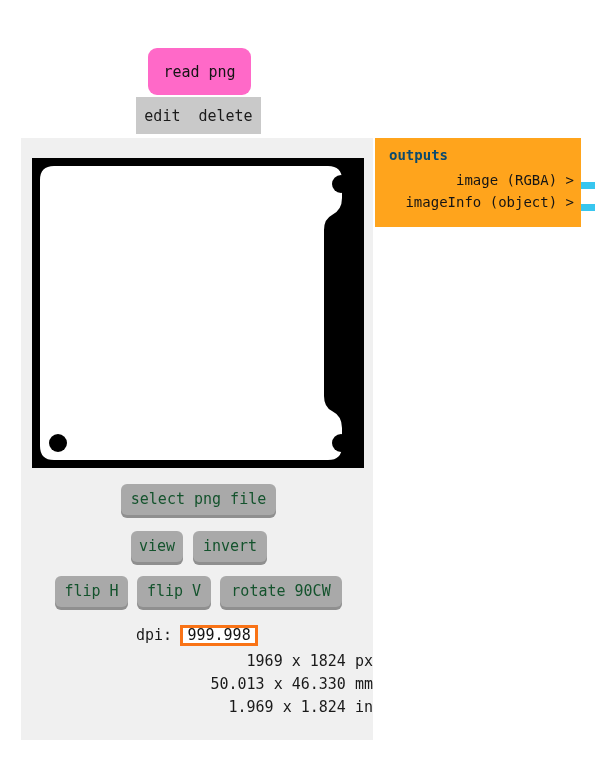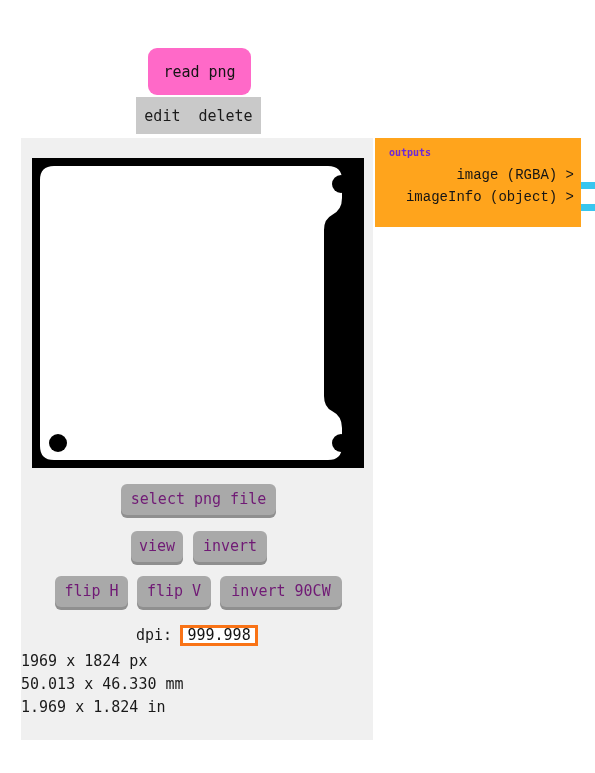--- a/index.html
+++ b/index.html
@@ -72,21 +72,21 @@
   }
   #image-preview svg { display: block; width: 100%; height: 100%; }
 
   
   .btn {
     position: absolute;
     background: #a9a9a9;
     border: none;
     border-radius: 6px;
     box-shadow: 0 3px 0 0 #8f8f8f;
-    color: #701a75;
+    color: #14532d;
     font-family: "DejaVu Sans Mono", "Liberation Mono", monospace;
     font-size: 15px;
     line-height: 1;
     display: flex;
     align-items: center;
     justify-content: center;
     padding: 0;
     cursor: pointer;
     box-sizing: border-box;
   }
@@ -125,53 +125,52 @@
     padding: 0;
     box-sizing: border-box;
   }
 
   
   #info-lines {
     position: absolute;
     left: 21px;
     top: 650px;
     width: 352px;
-    text-align: left;
+    text-align: right;
     font-size: 15px;
     color: #1a1a1a;
     line-height: 23px;
   }
   #info-lines div { white-space: pre; }
 
   
   #outputs-panel {
     position: absolute;
     left: 375px;
     top: 138px;
     width: 206px;
     height: 89px;
     background: #ffa41c;
     box-sizing: border-box;
     padding: 9px 4px 0 14px;
   }
   #outputs-title {
-    font-size: 10px;
+    font-size: 14px;
     font-weight: bold;
-    color: #6d28d9;
+    color: #0c4a6e;
     letter-spacing: 0px;
   }
   .port-row {
     position: relative;
     text-align: right;
     font-size: 14px;
     color: #151515;
     line-height: 22px;
     padding-right: 3px;
     white-space: pre;
-    font-family: Liberation Mono, monospace;
   }
   #port-image { margin-top: 6px; }
   .port-stub {
     position: absolute;
     width: 16px;
     height: 7px;
     background: #38c6ef;
   }
   #stub-image     { left: 581px; top: 182px; }
   #stub-imageinfo { left: 581px; top: 204px; }
@@ -212,21 +211,21 @@
     <circle cx="309" cy="26" r="9" fill="#000000"></circle>
     <circle cx="309" cy="285" r="9" fill="#000000"></circle>
   </svg>
 </div>
 
 <button class="btn" id="btn-select">select png file</button>
 <button class="btn" id="btn-view">view</button>
 <button class="btn" id="btn-invert">invert</button>
 <button class="btn" id="btn-fliph">flip H</button>
 <button class="btn" id="btn-flipv">flip V</button>
-<button class="btn" id="btn-rotate">invert 90CW</button>
+<button class="btn" id="btn-rotate">rotate 90CW</button>
 
 <div id="dpi-row">
   <span id="dpi-label">dpi:</span>
   <input id="dpi-input" type="text" value="999.998" style="">
 </div>
 
 <div id="info-lines">
   <div>1969 x 1824 px</div>
   <div>50.013 x 46.330 mm</div>
   <div>1.969 x 1.824 in</div>

